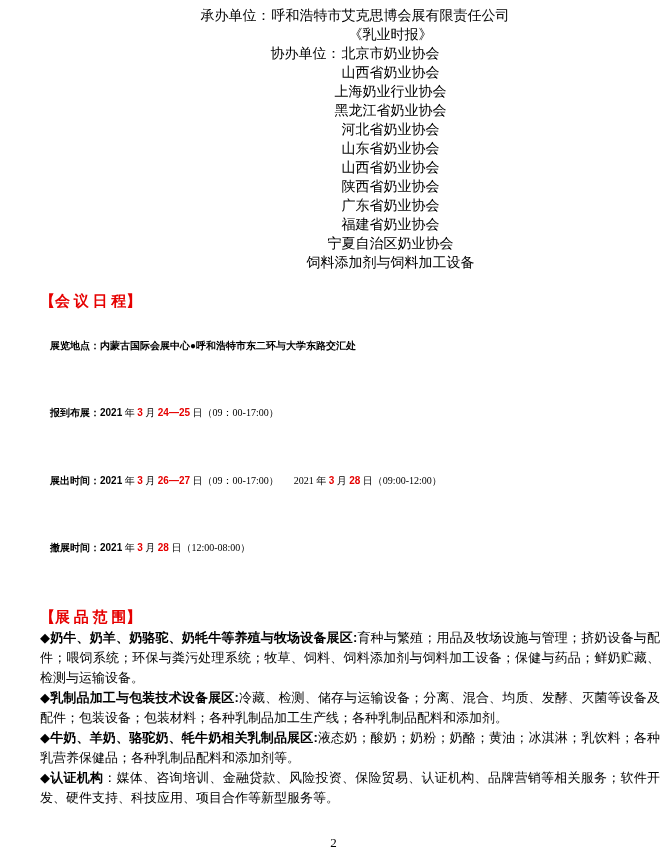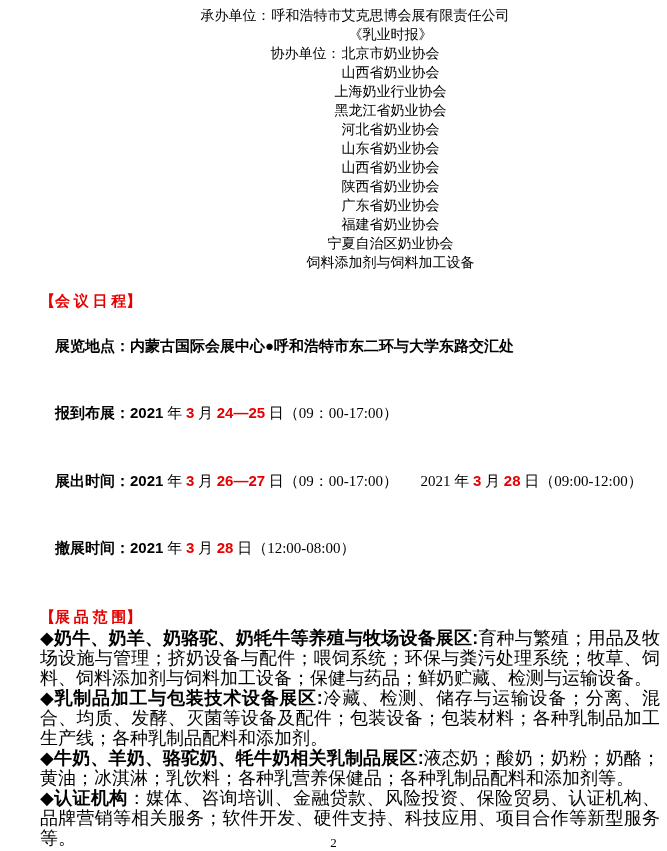--- a/index.html
+++ b/index.html
@@ -16,27 +16,27 @@
   .org-row { white-space:nowrap; }
   .org-label { display:inline-block; width:72px; }
   .org-indent { padding-left:72px; }
   
   .sec-h {
     color:var(--red); font-weight:700; font-size:15px; line-height:22px;
   }
   .h-schedule { margin-top:18px; }
   .h-scope    { margin-top:24px;  }
   
-  .sched-row { font-size:15px; line-height:22.5px; white-space:pre-wrap; }
+  .sched-row { font-size:10px; line-height:22.5px; white-space:pre-wrap; }
   .blabel { font-family:"Liberation Sans","DejaVu Sans",sans-serif; font-weight:700; }
   .seg-bold { font-family:"Liberation Sans","DejaVu Sans",sans-serif; font-weight:700; }
   .seg-red  { font-family:"Liberation Sans","DejaVu Sans",sans-serif; font-weight:700; color:var(--red); }
   .seg-normal { }
   
-  .scope-p { font-size:18px; line-height:20px; text-align:justify; }
+  .scope-p { font-size:13px; line-height:20px; text-align:justify; }
   .lead { font-family:"Liberation Sans","DejaVu Sans",sans-serif; font-weight:700; }
   .page-num {
     position:absolute; bottom:2px; left:0; right:0;
     text-align:center; font-size:13px; line-height:13px;
   }
 </style>
 </head>
 <body>
 
 <div class="page">

